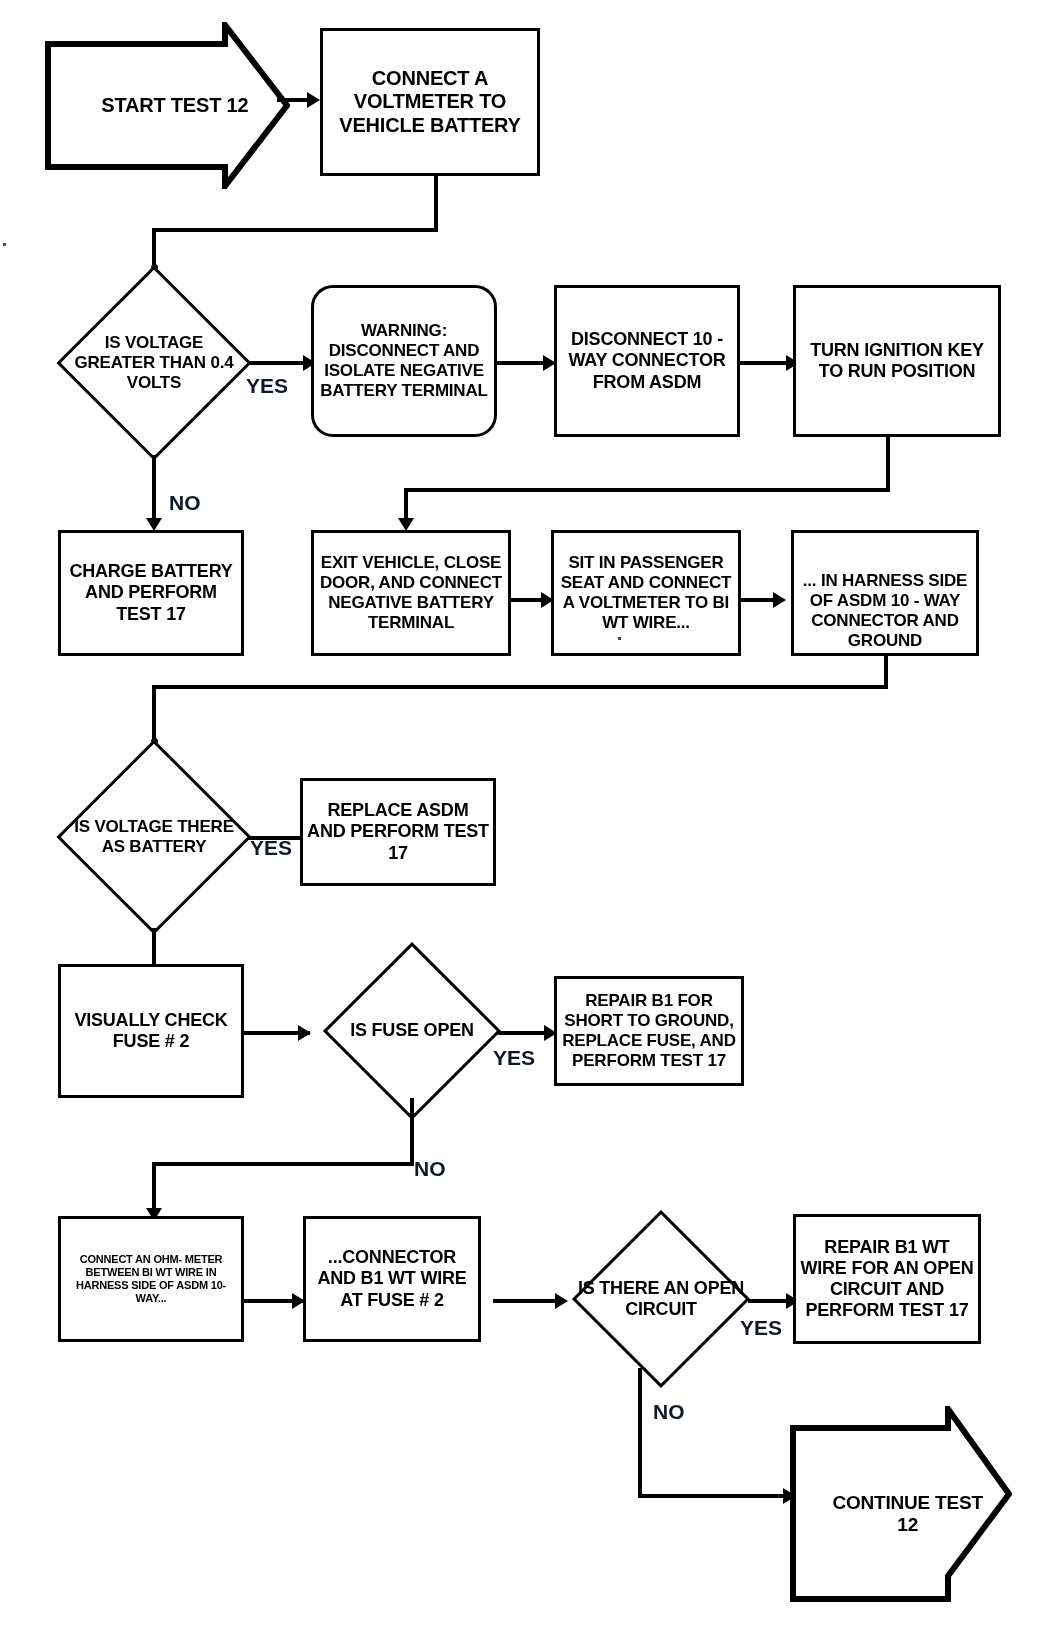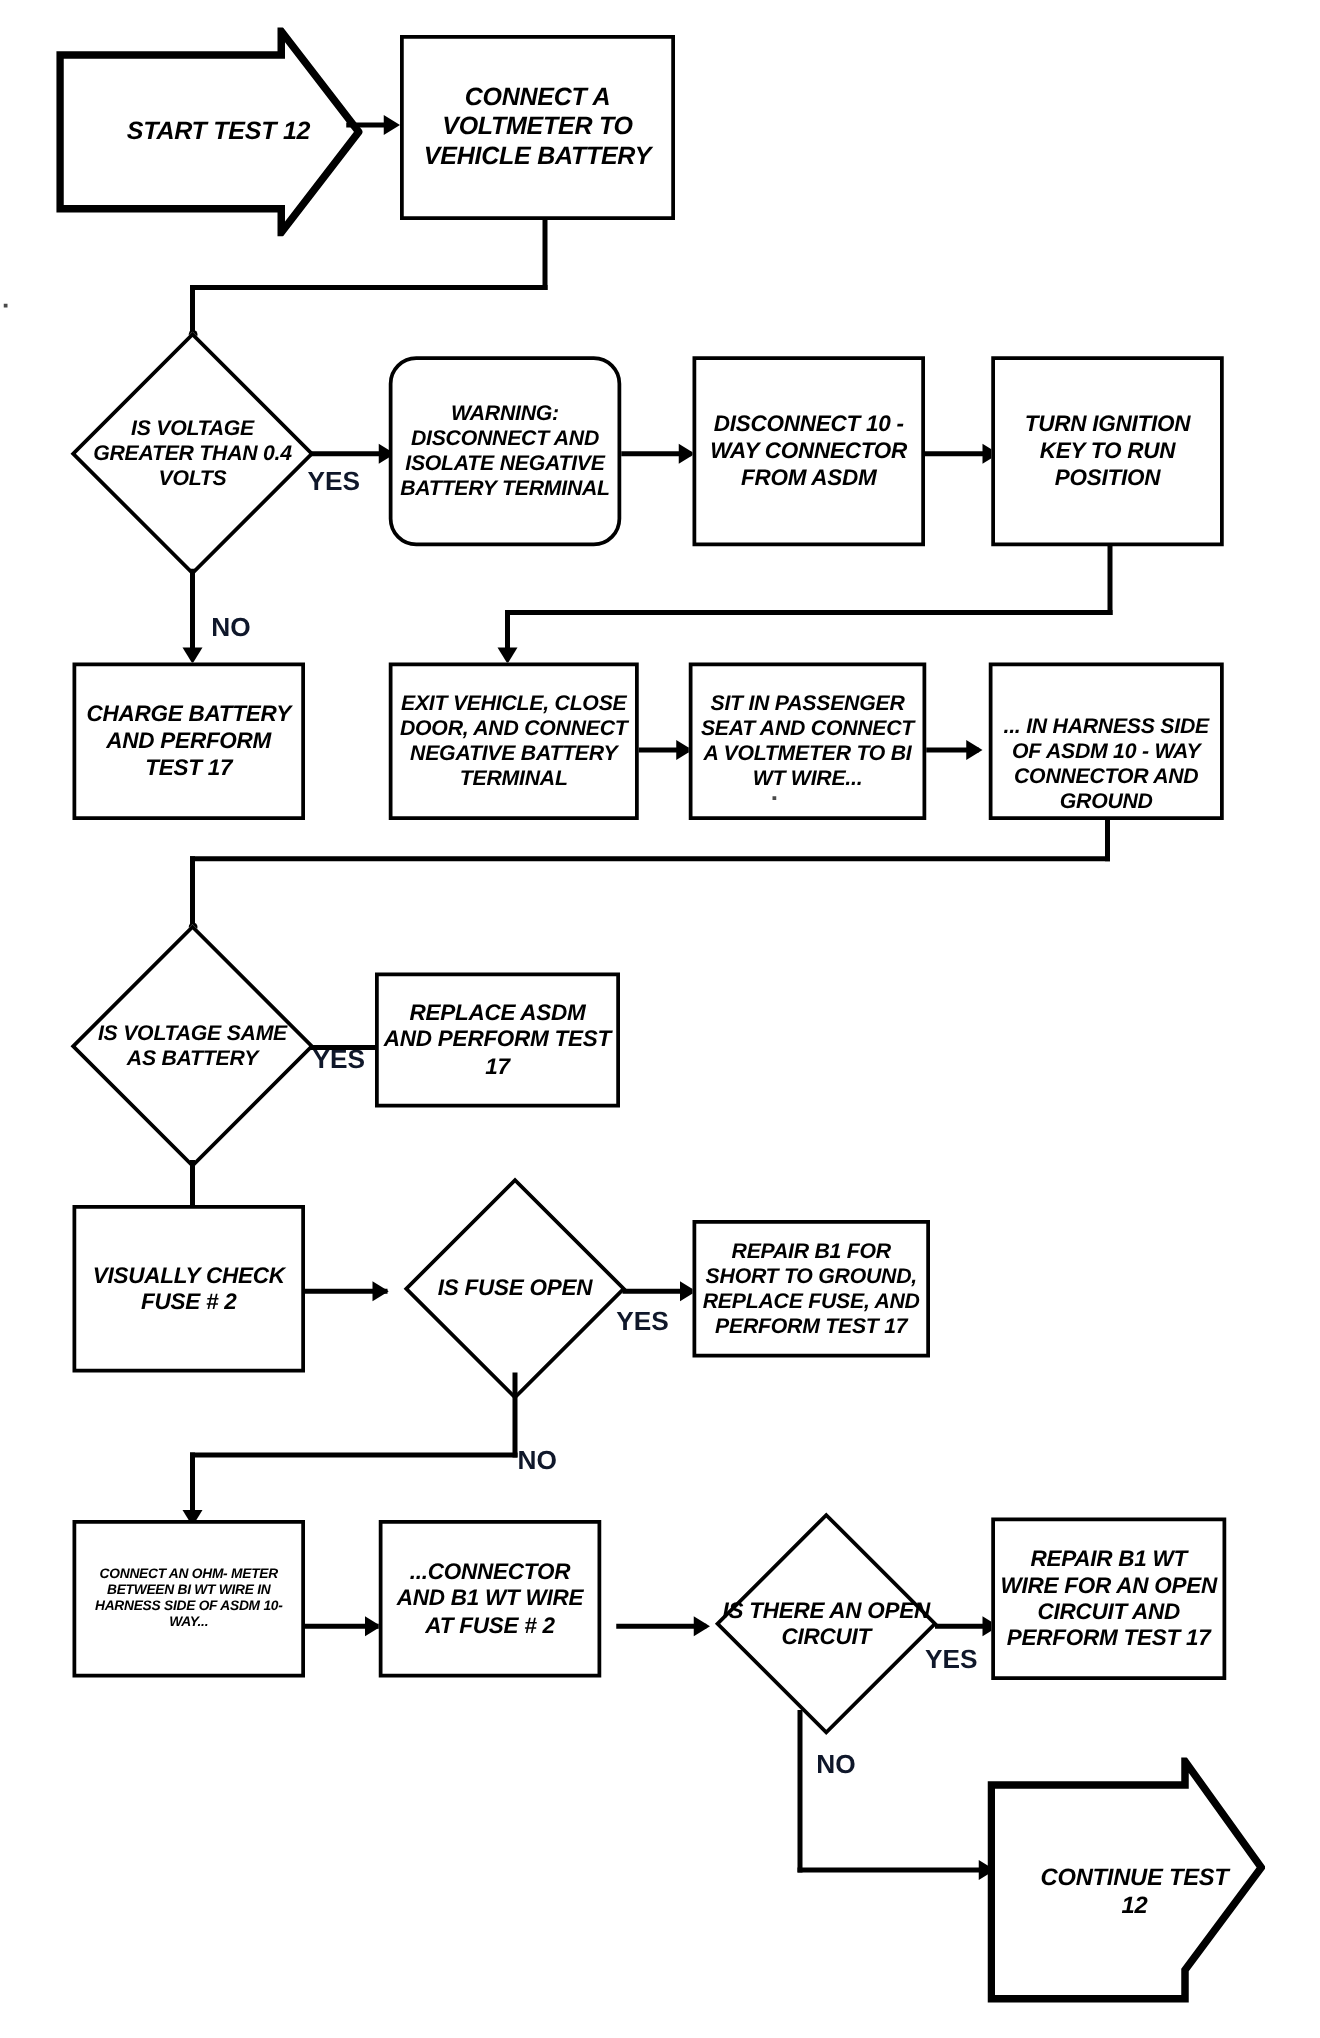--- a/index.html
+++ b/index.html
@@ -19,21 +19,20 @@
     position:absolute;
     box-sizing:border-box;
     display:flex;
     align-items:center;
     justify-content:center;
     text-align:center;
     color:#000000;
     font-weight:bold;
     line-height:1.18;
     letter-spacing:-0.2px;
-    font-style:italic;
   }
   .proc{
     border:3px solid #000000;
     background:#ffffff;
   }
   .proc.round{
     border-radius:22px;
   }
   .proc .txt{ padding:2px 4px; }
 
@@ -120,21 +119,21 @@
   <div class="ln lh" style="left:497px; top:361px; width:56px;"></div>
   <div class="arw r" style="left:543px; top:355px;"></div>
 
   <div class="node proc" style="left:554px; top:285px; width:186px; height:152px; font-size:18px;">
     <span class="txt">DISCONNECT 10 - WAY CONNECTOR FROM ASDM</span>
   </div>
 
   <div class="ln lh" style="left:740px; top:361px; width:56px;"></div>
   <div class="arw r" style="left:786px; top:355px;"></div>
 
-  <div class="node proc" style="left:793px; top:285px; width:186px; height:152px; font-size:18px;">
+  <div class="node proc" style="left:793px; top:285px; width:208px; height:152px; font-size:18px;">
     <span class="txt">TURN IGNITION KEY TO RUN POSITION</span>
   </div>
 
   <div class="ln lv" style="left:886px; top:435px; width:4px; height:57px;"></div>
   <div class="ln lh" style="left:404px; top:488px; width:486px;"></div>
   <div class="ln lv" style="left:404px; top:488px; height:37px;"></div>
   <div class="arw d" style="left:398px; top:518px;"></div>
 
   <div class="ln lv" style="left:152px; top:455px; height:70px;"></div>
   <div class="arw d" style="left:146px; top:518px;"></div>
@@ -162,21 +161,21 @@
     <span class="txt">... IN HARNESS SIDE OF ASDM 10 - WAY CONNECTOR AND GROUND</span>
   </div>
 
   <div class="ln lv" style="left:884px; top:654px; height:35px;"></div>
   <div class="ln lh" style="left:152px; top:685px; width:736px;"></div>
   <div class="ln lv" style="left:152px; top:685px; height:57px;"></div>
   <div class="dot" style="left:151px; top:738px;"></div>
 
   <div class="node dec" style="left:59px; top:742px; width:190px; height:190px; font-size:17px;">
     <div class="dia" style="width:132px; height:132px;"></div>
-    <span class="txt">IS VOLTAGE SAME AS BATTERY</span>
+    <span class="txt">IS VOLTAGE THERE AS BATTERY</span>
   </div>
   <div class="lbl" style="left:250px; top:788px;">YES</div>
   <div class="lbl" style="left:170px; top:913px;">NO</div>
 
   <div class="ln lh" style="left:248px; top:836px; width:62px;"></div>
   <div class="arw r" style="left:300px; top:830px;"></div>
 
   <div class="node proc" style="left:300px; top:778px; width:196px; height:108px; font-size:18px;">
     <span class="txt">REPLACE ASDM AND PERFORM TEST 17</span>
   </div>

